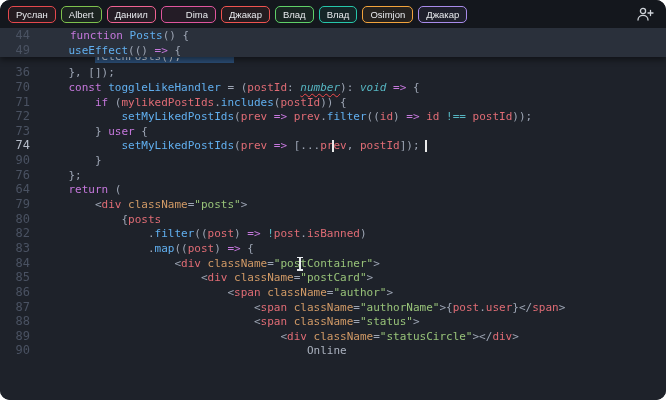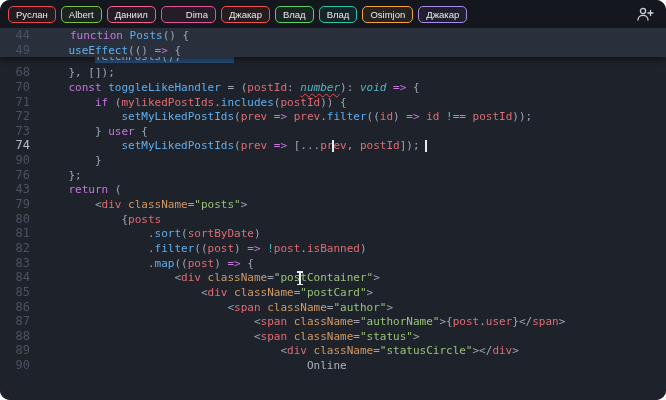--- a/index.html
+++ b/index.html
@@ -76,32 +76,31 @@
   </div>
   <div class="editor">
     <div class="sticky">
         <div class="row"><span class="gutter">44</span><span class="code"><span style="color: rgb(198, 120, 221); margin-left: 28px;">function</span><span style="color: rgb(171, 178, 191);"> </span><span style="color: rgb(97, 175, 239);">Posts</span><span style="color: rgb(157, 165, 180);">() {</span></span></div>
         <div class="row"><span class="gutter">49</span><span class="code"><span style="color: rgb(171, 178, 191);">    </span><span style="color: rgb(97, 175, 239);">useEffect</span><span style="color: rgb(157, 165, 180);">(() </span><span style="color: rgb(198, 120, 221);">=&gt;</span><span style="color: rgb(157, 165, 180);"> {</span></span></div>
       </div>
     <div class="partial-clip">
         <div class="row partial-row"><span class="gutter"></span><span class="code">        <span class="selection">fetchPosts();        </span></span></div>
       </div>
     <div>
-        <div class="row"><span class="gutter">68</span><span class="code"><span style="color: rgb(157, 165, 180);">    }, []);</span></span></div>
+        <div class="row"><span class="gutter">36</span><span class="code"><span style="color: rgb(157, 165, 180);">    }, []);</span></span></div>
         <div class="row"><span class="gutter">70</span><span class="code"><span style="color: rgb(171, 178, 191);">    </span><span style="color: rgb(198, 120, 221);">const</span><span style="color: rgb(171, 178, 191);"> </span><span style="color: rgb(97, 175, 239);">toggleLikeHandler</span><span style="color: rgb(157, 165, 180);"> = (</span><span style="color: rgb(224, 108, 117);">postId</span><span style="color: rgb(157, 165, 180);">: </span><span class="squiggle" style="color: rgb(86, 182, 194); font-style: italic;">number</span><span style="color: rgb(157, 165, 180);">): </span><span style="color: rgb(86, 182, 194); font-style: italic;">void</span><span style="color: rgb(171, 178, 191);"> </span><span style="color: rgb(198, 120, 221);">=&gt;</span><span style="color: rgb(157, 165, 180);"> {</span></span></div>
         <div class="row"><span class="gutter">71</span><span class="code"><span style="color: rgb(171, 178, 191);">        </span><span style="color: rgb(198, 120, 221);">if</span><span style="color: rgb(157, 165, 180);"> (</span><span style="color: rgb(224, 108, 117);">mylikedPostIds</span><span style="color: rgb(157, 165, 180);">.</span><span style="color: rgb(97, 175, 239);">includes</span><span style="color: rgb(157, 165, 180);">(</span><span style="color: rgb(224, 108, 117);">postId</span><span style="color: rgb(157, 165, 180);">)) {</span></span></div>
         <div class="row"><span class="gutter">72</span><span class="code"><span style="color: rgb(171, 178, 191);">            </span><span style="color: rgb(97, 175, 239);">setMyLikedPostIds</span><span style="color: rgb(157, 165, 180);">(</span><span style="color: rgb(224, 108, 117);">prev</span><span style="color: rgb(171, 178, 191);"> </span><span style="color: rgb(198, 120, 221);">=&gt;</span><span style="color: rgb(171, 178, 191);"> </span><span style="color: rgb(224, 108, 117);">prev</span><span style="color: rgb(157, 165, 180);">.</span><span style="color: rgb(97, 175, 239);">filter</span><span style="color: rgb(157, 165, 180);">((</span><span style="color: rgb(224, 108, 117);">id</span><span style="color: rgb(157, 165, 180);">) </span><span style="color: rgb(198, 120, 221);">=&gt;</span><span style="color: rgb(171, 178, 191);"> </span><span style="color: rgb(224, 108, 117);">id</span><span style="color: rgb(171, 178, 191);"> </span><span style="color: rgb(86, 182, 194);">!==</span><span style="color: rgb(171, 178, 191);"> </span><span style="color: rgb(224, 108, 117);">postId</span><span style="color: rgb(157, 165, 180);">));</span></span></div>
         <div class="row"><span class="gutter">73</span><span class="code"><span style="color: rgb(157, 165, 180);">        } </span><span style="color: rgb(198, 120, 221);">user</span><span style="color: rgb(157, 165, 180);"> {</span></span></div>
         <div class="row"><span class="gutter active">74</span><span class="code"><span style="color: rgb(171, 178, 191);">            </span><span style="color: rgb(97, 175, 239);">setMyLikedPostIds</span><span style="color: rgb(157, 165, 180);">(</span><span style="color: rgb(224, 108, 117);">prev</span><span style="color: rgb(171, 178, 191);"> </span><span style="color: rgb(198, 120, 221);">=&gt;</span><span style="color: rgb(157, 165, 180);"> [...</span><span style="color: rgb(224, 108, 117);">pr</span><span class="caret"></span><span style="color: rgb(224, 108, 117);">ev</span><span style="color: rgb(157, 165, 180);">, </span><span style="color: rgb(224, 108, 117);">postId</span><span style="color: rgb(157, 165, 180);">]); </span><span class="caret"></span></span></div>
         <div class="row"><span class="gutter">90</span><span class="code"><span style="color: rgb(157, 165, 180);">        }</span></span></div>
         <div class="row"><span class="gutter">76</span><span class="code"><span style="color: rgb(157, 165, 180);">    };</span></span></div>
-        <div class="row"><span class="gutter">43</span><span class="code"><span style="color: rgb(171, 178, 191);">    </span><span style="color: rgb(198, 120, 221);">return</span><span style="color: rgb(157, 165, 180);"> (</span></span></div>
+        <div class="row"><span class="gutter">64</span><span class="code"><span style="color: rgb(171, 178, 191);">    </span><span style="color: rgb(198, 120, 221);">return</span><span style="color: rgb(157, 165, 180);"> (</span></span></div>
         <div class="row"><span class="gutter">79</span><span class="code"><span style="color: rgb(157, 165, 180);">        &lt;</span><span style="color: rgb(224, 108, 117);">div</span><span style="color: rgb(171, 178, 191);"> </span><span style="color: rgb(209, 154, 102);">className</span><span style="color: rgb(157, 165, 180);">=</span><span style="color: rgb(152, 195, 121);">"posts"</span><span style="color: rgb(157, 165, 180);">&gt;</span></span></div>
         <div class="row"><span class="gutter">80</span><span class="code"><span style="color: rgb(157, 165, 180);">            {</span><span style="color: rgb(224, 108, 117);">posts</span></span></div>
-        <div class="row"><span class="gutter">81</span><span class="code"><span style="color: rgb(157, 165, 180);">                .</span><span style="color: rgb(97, 175, 239);">sort</span><span style="color: rgb(157, 165, 180);">(</span><span style="color: rgb(224, 108, 117);">sortByDate</span><span style="color: rgb(157, 165, 180);">)</span></span></div>
         <div class="row"><span class="gutter">82</span><span class="code"><span style="color: rgb(157, 165, 180);">                .</span><span style="color: rgb(97, 175, 239);">filter</span><span style="color: rgb(157, 165, 180);">((</span><span style="color: rgb(224, 108, 117);">post</span><span style="color: rgb(157, 165, 180);">) </span><span style="color: rgb(198, 120, 221);">=&gt;</span><span style="color: rgb(171, 178, 191);"> </span><span style="color: rgb(86, 182, 194);">!</span><span style="color: rgb(224, 108, 117);">post</span><span style="color: rgb(157, 165, 180);">.</span><span style="color: rgb(224, 108, 117);">isBanned</span><span style="color: rgb(157, 165, 180);">)</span></span></div>
         <div class="row"><span class="gutter">83</span><span class="code"><span style="color: rgb(157, 165, 180);">                .</span><span style="color: rgb(97, 175, 239);">map</span><span style="color: rgb(157, 165, 180);">((</span><span style="color: rgb(224, 108, 117);">post</span><span style="color: rgb(157, 165, 180);">) </span><span style="color: rgb(198, 120, 221);">=&gt;</span><span style="color: rgb(157, 165, 180);"> {</span></span></div>
         <div class="row"><span class="gutter">84</span><span class="code"><span style="color: rgb(157, 165, 180);">                    &lt;</span><span style="color: rgb(224, 108, 117);">div</span><span style="color: rgb(171, 178, 191);"> </span><span style="color: rgb(209, 154, 102);">className</span><span style="color: rgb(157, 165, 180);">=</span><span style="color: rgb(152, 195, 121);">"pos</span><span class="ibeam"></span><span style="color: rgb(152, 195, 121);">tContainer"</span><span style="color: rgb(157, 165, 180);">&gt;</span></span></div>
         <div class="row"><span class="gutter">85</span><span class="code"><span style="color: rgb(157, 165, 180);">                        &lt;</span><span style="color: rgb(224, 108, 117);">div</span><span style="color: rgb(171, 178, 191);"> </span><span style="color: rgb(209, 154, 102);">className</span><span style="color: rgb(157, 165, 180);">=</span><span style="color: rgb(152, 195, 121);">"postCard"</span><span style="color: rgb(157, 165, 180);">&gt;</span></span></div>
         <div class="row"><span class="gutter">86</span><span class="code"><span style="color: rgb(157, 165, 180);">                            &lt;</span><span style="color: rgb(224, 108, 117);">span</span><span style="color: rgb(171, 178, 191);"> </span><span style="color: rgb(209, 154, 102);">className</span><span style="color: rgb(157, 165, 180);">=</span><span style="color: rgb(152, 195, 121);">"author"</span><span style="color: rgb(157, 165, 180);">&gt;</span></span></div>
         <div class="row"><span class="gutter">87</span><span class="code"><span style="color: rgb(157, 165, 180);">                                &lt;</span><span style="color: rgb(224, 108, 117);">span</span><span style="color: rgb(171, 178, 191);"> </span><span style="color: rgb(209, 154, 102);">className</span><span style="color: rgb(157, 165, 180);">=</span><span style="color: rgb(152, 195, 121);">"authorName"</span><span style="color: rgb(157, 165, 180);">&gt;{</span><span style="color: rgb(224, 108, 117);">post</span><span style="color: rgb(157, 165, 180);">.</span><span style="color: rgb(224, 108, 117);">user</span><span style="color: rgb(157, 165, 180);">}&lt;/</span><span style="color: rgb(224, 108, 117);">span</span><span style="color: rgb(157, 165, 180);">&gt;</span></span></div>
         <div class="row"><span class="gutter">88</span><span class="code"><span style="color: rgb(157, 165, 180);">                                &lt;</span><span style="color: rgb(224, 108, 117);">span</span><span style="color: rgb(171, 178, 191);"> </span><span style="color: rgb(209, 154, 102);">className</span><span style="color: rgb(157, 165, 180);">=</span><span style="color: rgb(152, 195, 121);">"status"</span><span style="color: rgb(157, 165, 180);">&gt;</span></span></div>
         <div class="row"><span class="gutter">89</span><span class="code"><span style="color: rgb(157, 165, 180);">                                    &lt;</span><span style="color: rgb(224, 108, 117);">div</span><span style="color: rgb(171, 178, 191);"> </span><span style="color: rgb(209, 154, 102);">className</span><span style="color: rgb(157, 165, 180);">=</span><span style="color: rgb(152, 195, 121);">"statusCircle"</span><span style="color: rgb(157, 165, 180);">&gt;&lt;/</span><span style="color: rgb(224, 108, 117);">div</span><span style="color: rgb(157, 165, 180);">&gt;</span></span></div>
         <div class="row"><span class="gutter">90</span><span class="code"><span style="color: rgb(171, 178, 191); margin-top: 35px;">                                        Online</span></span></div>
       </div>

